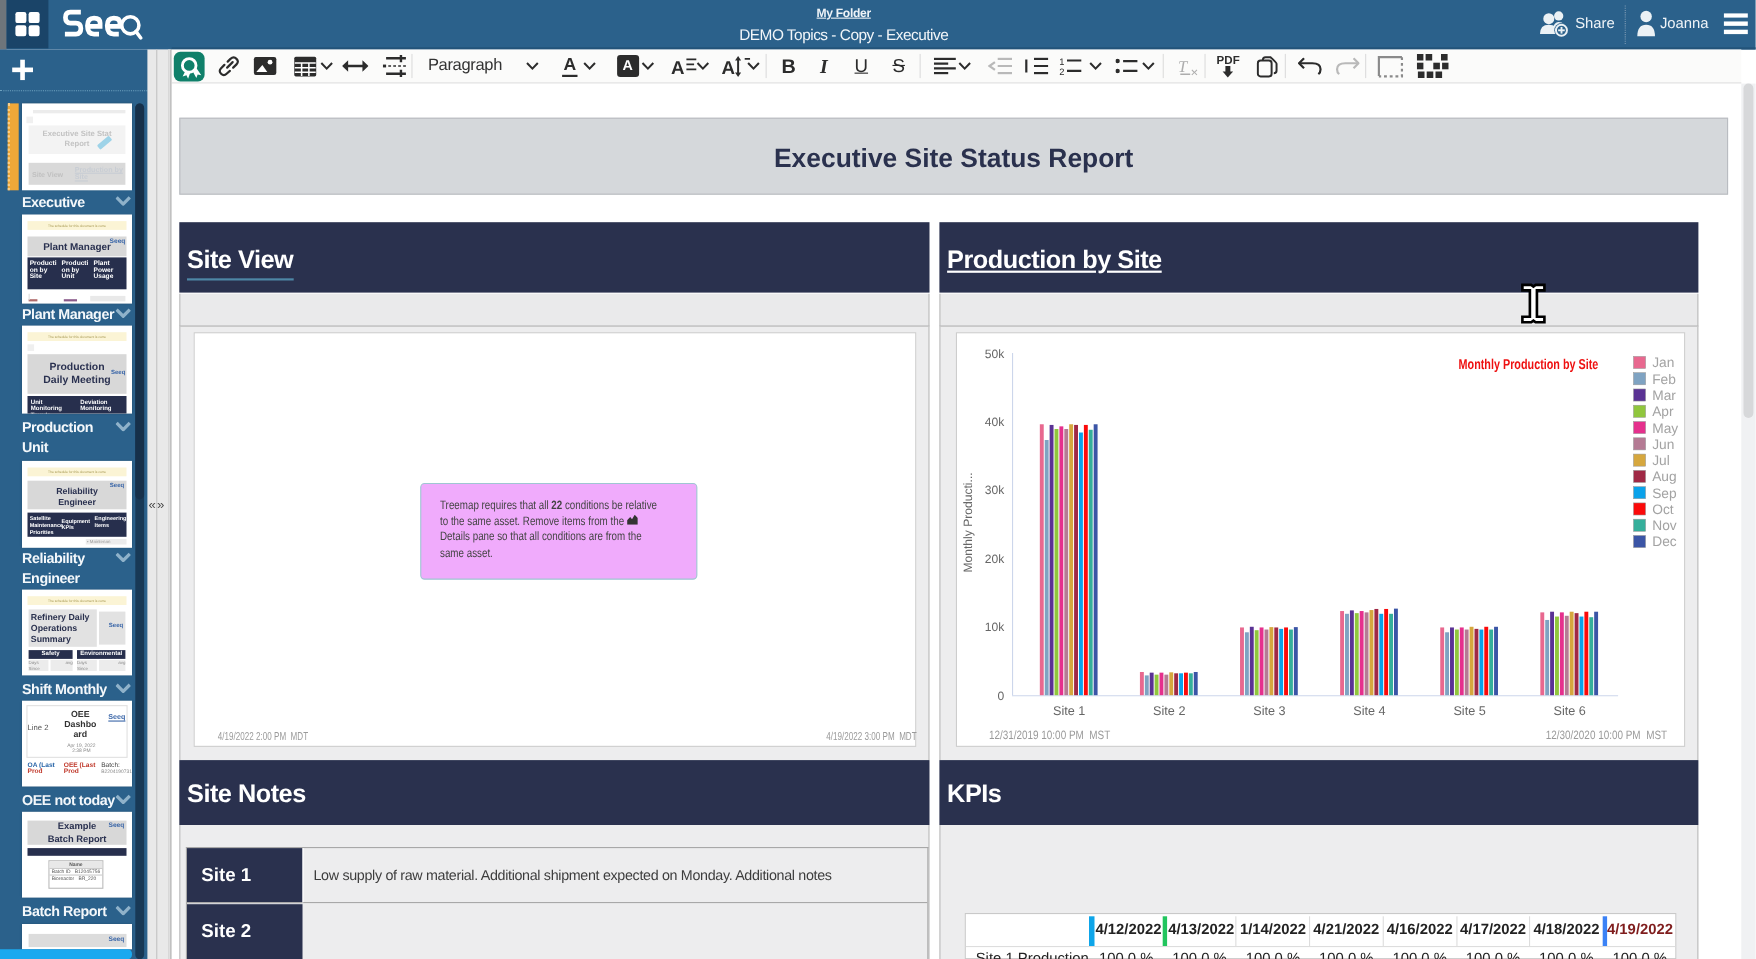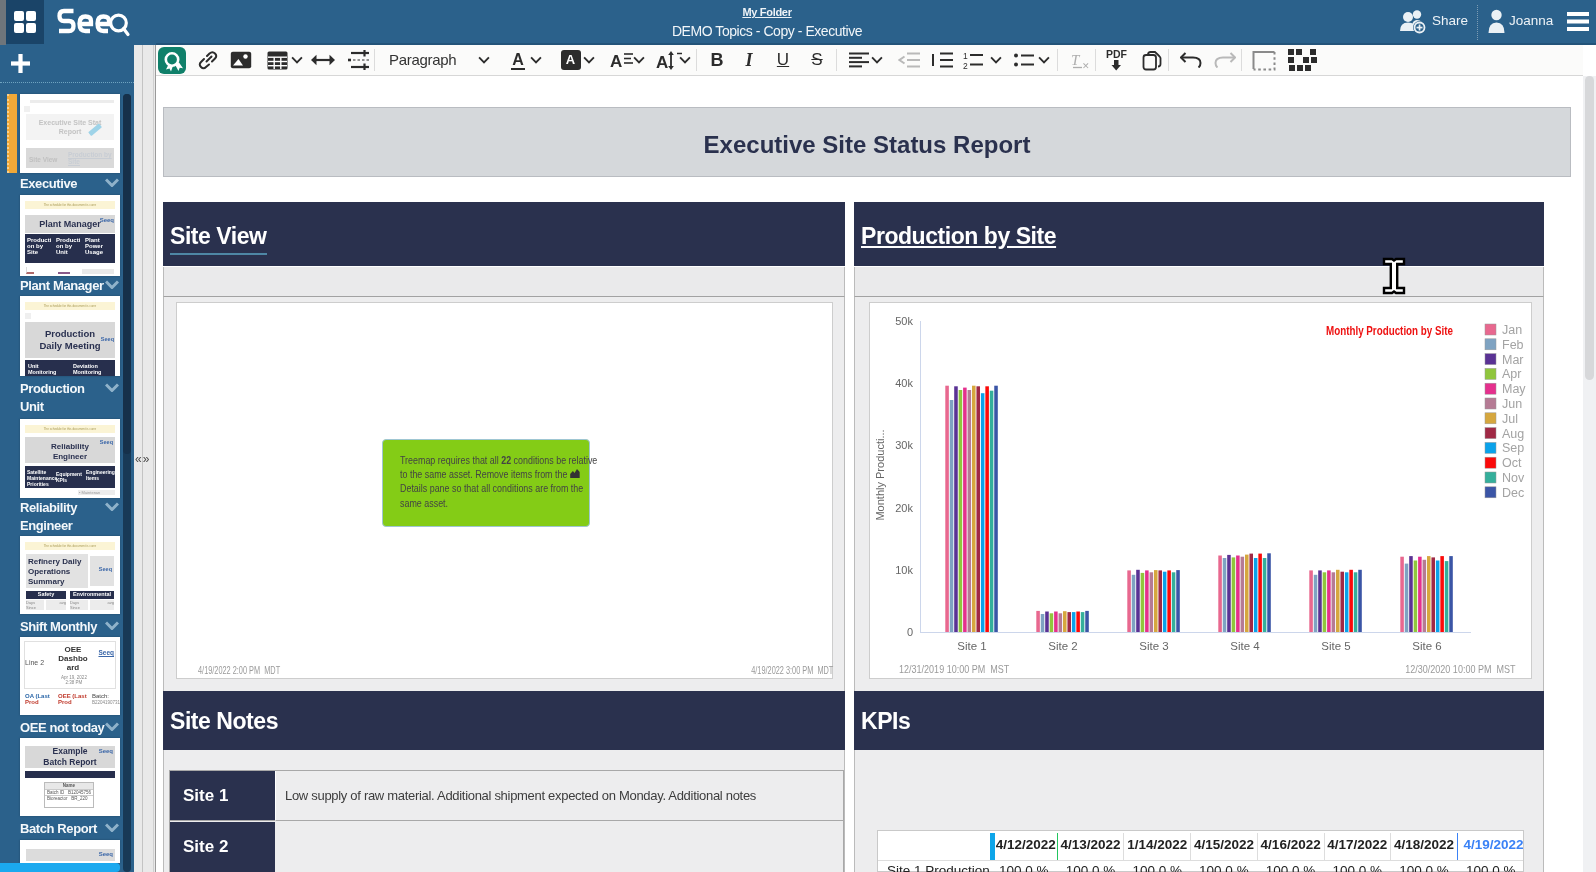--- a/index.html
+++ b/index.html
@@ -457,21 +457,21 @@
   <div class="hdrtxt" style="left:14px;top:147px;border-bottom:2px solid #4e87a5;padding-bottom:3px;">Site View</div>
   <div class="hdrtxt" style="left:705px;top:147px;text-decoration:underline;">Production by Site</div>
 
   <div class="band" style="left:7px;top:191px;width:682px;height:30px;"></div>
   <div class="band" style="left:698px;top:191px;width:690px;height:30px;"></div>
   <div class="panelbody" style="left:7px;top:221px;width:682px;height:394px;"></div>
   <div class="panelbody" style="left:698px;top:221px;width:690px;height:394px;"></div>
   <div class="whitebox" style="left:20px;top:226px;width:657px;height:377px;"></div>
   <div class="whitebox" style="left:713px;top:226px;width:663px;height:377px;"></div>
 
-  <div class="abs" style="left:226px;top:363px;width:208px;height:88px;background:#84cc16;border:1px solid #9fc6d2;border-radius:4px;">
+  <div class="abs" style="left:226px;top:363px;width:252px;height:88px;background:#f0abfc;border:1px solid #9fc6d2;border-radius:4px;">
       <div style="position:absolute;left:17px;top:13px;font-size:11px;color:#444;line-height:14.2px;white-space:nowrap;transform:scaleX(0.81);transform-origin:0 0;">Treemap requires that all <b>22</b> conditions be relative<br>to the same asset. Remove items from the <svg width="12" height="9" viewBox="0 0 12 9">
           <path d="M0 9 L0 5 L3.5 2 L5.5 4 L8.5 0 L12 3 L12 9 Z" fill="#333"></path>
         </svg><br>Details pane so that all conditions are from the<br>same asset.</div>
     </div>
   <div class="tstamp" style="left:42px;top:588px;font-size:10.5px;transform:scaleX(0.7);">4/19/2022 2:00 PM&nbsp; MDT</div>
   <div class="tstamp" style="right:750px;top:588px;font-size:10.5px;transform:scaleX(0.7);transform-origin:100% 50%;">4/19/2022 3:00 PM&nbsp; MDT</div>
   <svg class="abs" style="left:713px;top:226px;" width="663" height="377" viewBox="0 0 663 377">
 <text x="44" y="334" font-size="11" fill="#666" text-anchor="end">0</text>
 <text x="44" y="272" font-size="11" fill="#666" text-anchor="end">10k</text>
 <text x="44" y="210" font-size="11" fill="#666" text-anchor="end">20k</text>
@@ -598,27 +598,27 @@
   <div class="abs" style="left:13px;top:694px;width:675px;height:102px;border:1px solid #a8a8a8;border-bottom:none;">
     <div class="abs" style="left:0;top:0;width:105px;height:50px;background:#2a314e;color:#fff;font-size:17px;font-weight:bold;line-height:50px;padding-left:13px;border-bottom:1px solid #a8a8a8;">Site 1</div>
     <div class="abs" style="left:105px;top:0;right:0;height:50px;border-left:1px solid #fff;border-bottom:1px solid #a8a8a8;font-size:13px;letter-spacing:-0.3px;color:#3d3d3d;line-height:50px;padding-left:9px;">Low supply of raw material. Additional shipment expected on Monday. Additional notes</div>
     <div class="abs" style="left:0;top:51px;width:105px;height:51px;background:#2a314e;color:#fff;font-size:17px;font-weight:bold;line-height:50px;padding-left:13px;">Site 2</div>
   </div>
 
   <div class="abs" style="left:721px;top:754px;width:647px;height:42px;background:#fff;border:1px solid #c9c9c9;font-size:13.5px;color:#222;">
     <div class="abs" style="left:113px;top:0;width:534px;height:42px;"></div>
   </div>
   <div class="abs" style="left:834.0px;top:757px;width:66.7px;height:27px;border-left:5px solid #0ea5e9;text-align:center;font-size:13.5px;font-weight:bold;color:#222;line-height:24px;">4/12/2022</div>
-  <div class="abs" style="left:900.7px;top:757px;width:66.7px;height:27px;border-left:1px solid #22c55e;text-align:center;font-size:13.5px;font-weight:bold;color:#222;line-height:24px;">4/13/2022</div>
+  <div class="abs" style="left:900.7px;top:757px;width:66.7px;height:27px;border-left:4px solid #22c55e;text-align:center;font-size:13.5px;font-weight:bold;color:#222;line-height:24px;">4/13/2022</div>
   <div class="abs" style="left:967.4px;top:757px;width:66.7px;height:27px;border-left:1px solid #ddd;text-align:center;font-size:13.5px;font-weight:bold;color:#222;line-height:24px;">1/14/2022</div>
-  <div class="abs" style="left:1034.1px;top:757px;width:66.7px;height:27px;border-left:1px solid #ddd;text-align:center;font-size:13.5px;font-weight:bold;color:#222;line-height:24px;">4/15/2022</div>
+  <div class="abs" style="left:1034.1px;top:757px;width:66.7px;height:27px;border-left:1px solid #ddd;text-align:center;font-size:13.5px;font-weight:bold;color:#222;line-height:24px;">4/21/2022</div>
   <div class="abs" style="left:1100.8px;top:757px;width:66.7px;height:27px;border-left:1px solid #ddd;text-align:center;font-size:13.5px;font-weight:bold;color:#222;line-height:24px;">4/16/2022</div>
   <div class="abs" style="left:1167.5px;top:757px;width:66.7px;height:27px;border-left:1px solid #ddd;text-align:center;font-size:13.5px;font-weight:bold;color:#222;line-height:24px;">4/17/2022</div>
   <div class="abs" style="left:1234.2px;top:757px;width:66.7px;height:27px;border-left:1px solid #ddd;text-align:center;font-size:13.5px;font-weight:bold;color:#222;line-height:24px;">4/18/2022</div>
-  <div class="abs" style="left:1300.9px;top:757px;width:66.7px;height:27px;border-left:1px solid #3b82f6;text-align:right;font-size:13.5px;font-weight:bold;color:#3b82f6;line-height:24px;">4/19/2022</div>
+  <div class="abs" style="left:1300.9px;top:757px;width:66.7px;height:27px;border-left:4px solid #3b82f6;text-align:left;font-size:13.5px;font-weight:bold;color:#7f1d1d;line-height:24px;">4/19/2022</div>
   <div class="abs" style="left:722px;top:784px;width:645px;height:1px;background:#ddd;"></div>
   <div class="abs" style="left:731px;top:787px;font-size:13.5px;color:#222;">Site 1 Production</div>
   <div class="abs" style="left:834.0px;top:787px;width:66.7px;text-align:left;padding-left:9px;font-size:13.5px;color:#222;">100.0 %</div>
   <div class="abs" style="left:900.7px;top:787px;width:66.7px;text-align:left;padding-left:9px;font-size:13.5px;color:#222;">100.0 %</div>
   <div class="abs" style="left:967.4px;top:787px;width:66.7px;text-align:left;padding-left:9px;font-size:13.5px;color:#222;">100.0 %</div>
   <div class="abs" style="left:1034.1px;top:787px;width:66.7px;text-align:left;padding-left:9px;font-size:13.5px;color:#222;">100.0 %</div>
   <div class="abs" style="left:1100.8px;top:787px;width:66.7px;text-align:left;padding-left:9px;font-size:13.5px;color:#222;">100.0 %</div>
   <div class="abs" style="left:1167.5px;top:787px;width:66.7px;text-align:left;padding-left:9px;font-size:13.5px;color:#222;">100.0 %</div>
   <div class="abs" style="left:1234.2px;top:787px;width:66.7px;text-align:left;padding-left:9px;font-size:13.5px;color:#222;">100.0 %</div>
   <div class="abs" style="left:1300.9px;top:787px;width:66.7px;text-align:left;padding-left:9px;font-size:13.5px;color:#222;">100.0 %</div>

